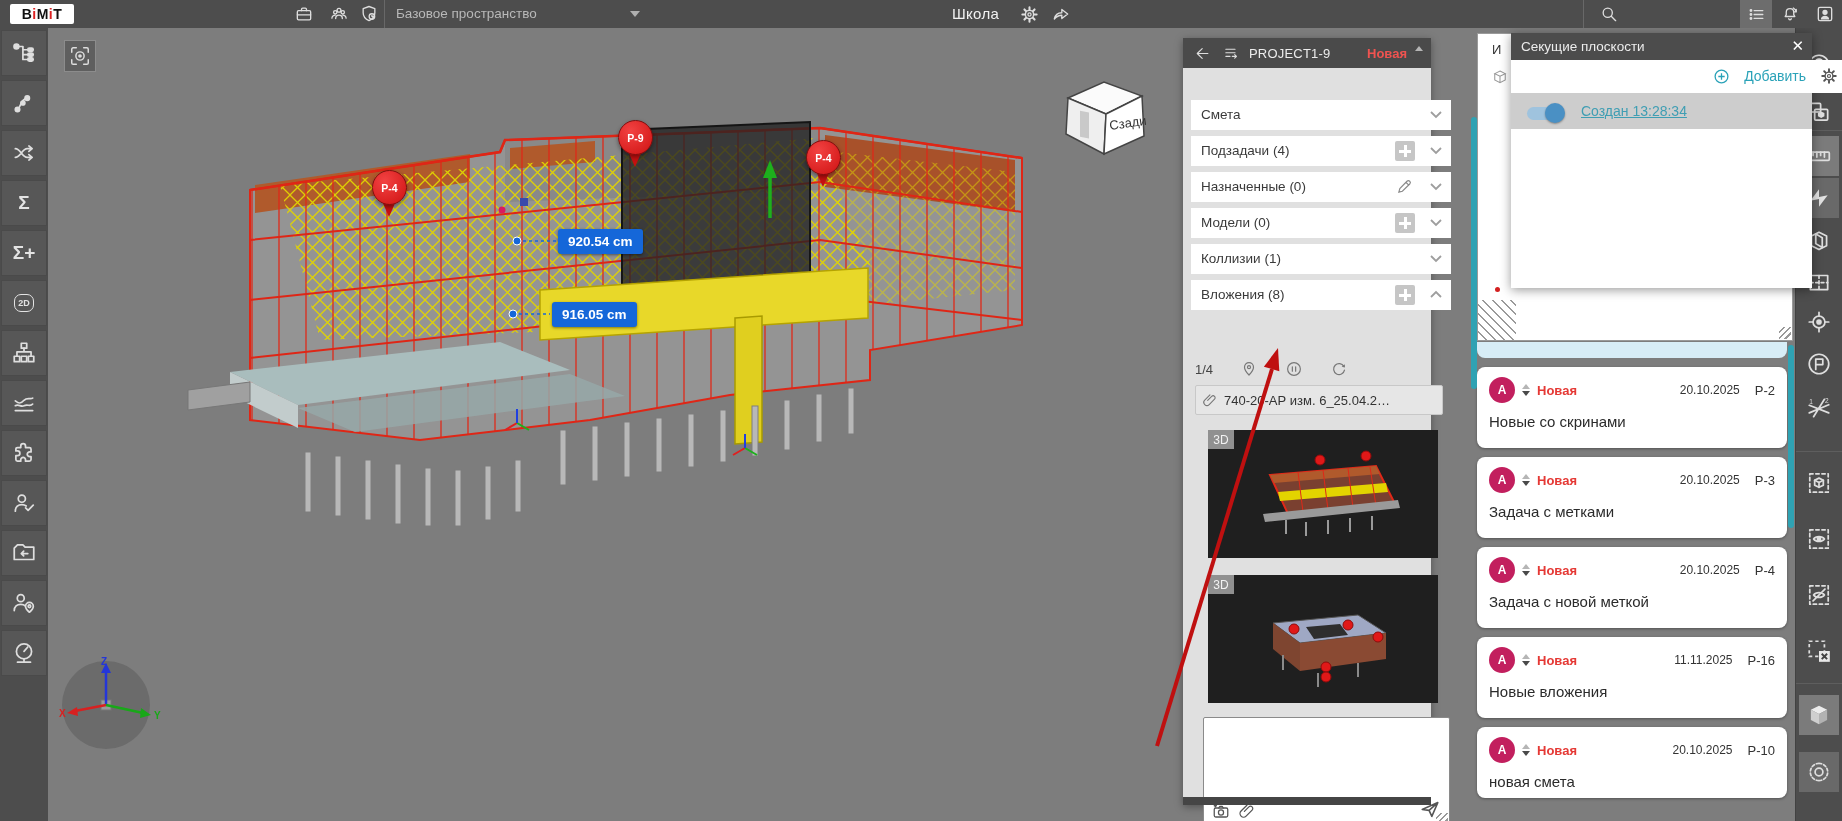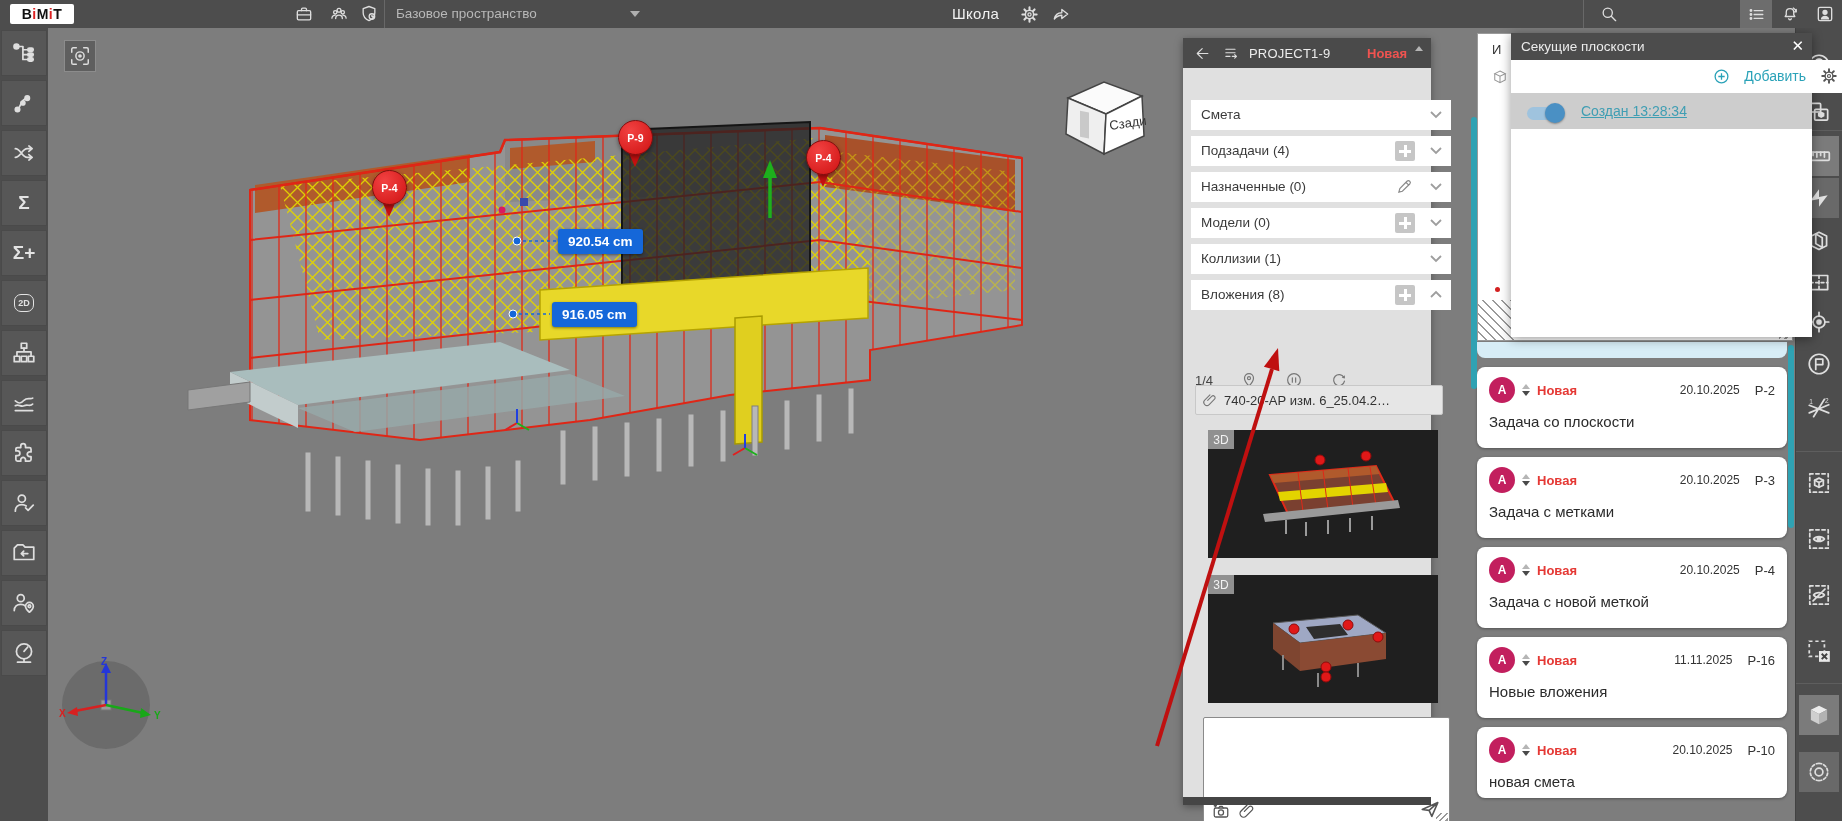--- a/index.html
+++ b/index.html
@@ -60,21 +60,21 @@
   .panel .pstatus{position:absolute;right:24px;top:8px;font-size:13px;font-weight:bold;color:#ef5350;cursor:pointer;}
   .panel .pbody{position:absolute;left:0;top:30px;width:100%;height:729px;background:#e0e0e0;}
   .panel .pfoot{position:absolute;left:0;bottom:0;width:100%;height:8px;background:#454545;}
   .srow{position:absolute;left:8px;width:260px;height:30px;background:#fff;cursor:pointer;}
   .srow .slabel{position:absolute;left:10px;top:7px;font-size:13.5px;color:#3a3a3a;}
   .plusbtn{position:absolute;right:36px;top:5px;width:20px;height:20px;background:#c6c6c6;border-radius:2px;cursor:pointer;}
   .plusbtn::before,.plusbtn::after{content:"";position:absolute;background:#fff;}
   .plusbtn::before{left:9px;top:4px;width:2.5px;height:12px;}
   .plusbtn::after{left:4px;top:9px;width:12px;height:2.5px;}
   .chev{position:absolute;right:8px;top:10px;cursor:pointer;}
-  .ctrlrow{position:absolute;left:12px;top:302px;height:20px;display:flex;align-items:center;gap:27px;}
+  .ctrlrow{position:absolute;left:12px;top:291px;height:20px;display:flex;align-items:center;gap:27px;}
   .pager{font-size:13px;color:#444;}
   .filechip{position:absolute;left:12px;top:317px;width:248px;height:30px;background:#e6e6e6;border:1px solid #c8c8c8;
             border-radius:2px;display:flex;align-items:center;gap:6px;padding:0 6px;box-sizing:border-box;cursor:pointer;}
   .filechip .fname{font-size:13px;color:#333;white-space:nowrap;overflow:hidden;}
   .thumb{position:absolute;left:25px;width:230px;height:128px;background:#1f1f1f;cursor:pointer;}
   .badge3d{position:absolute;left:0;top:0;width:26px;height:19px;background:rgba(165,165,165,.85);color:#f2f2f2;
            font-size:12px;display:flex;align-items:center;justify-content:center;}
   .msgbox{position:absolute;left:20px;top:649px;width:247px;height:110px;background:#fff;border:1px solid #8a8a8a;border-radius:2px;box-sizing:border-box;}
   .msgbox textarea{width:100%;height:74px;border:none;outline:none;resize:none;font-family:"Liberation Sans",sans-serif;
                    font-size:14px;color:#333;padding:8px 10px;box-sizing:border-box;background:transparent;}
@@ -84,21 +84,21 @@
   .grip{position:absolute;right:1px;bottom:1px;width:12px;height:12px;
         background:repeating-linear-gradient(135deg,transparent 0 3px,#999 3px 4.5px);}
   .vscroll{position:absolute;width:6px;background:#2fa2b3;border-radius:3px;z-index:12;cursor:pointer;}
 
   
   .partial{position:absolute;left:1477px;top:33px;width:316px;height:308px;background:#fff;border:1px solid #9a9a9a;box-sizing:border-box;z-index:12;}
   .partial .ptxt{position:absolute;left:14px;top:8px;font-size:13px;color:#333;}
   .partial .hatch{position:absolute;left:0;bottom:0;width:38px;height:40px;
         background:repeating-linear-gradient(45deg,transparent 0 5px,#9a9a9a 5px 6.5px);}
   .partial .reddot{position:absolute;left:17px;bottom:48px;width:5px;height:5px;border-radius:50%;background:#d32020;}
-  .planes{position:absolute;left:1511px;top:33px;width:301px;height:304px;background:#fff;z-index:14;box-shadow:0 2px 10px rgba(0,0,0,.4);}
+  .planes{position:absolute;left:1511px;top:33px;width:301px;height:255px;background:#fff;z-index:14;box-shadow:0 2px 10px rgba(0,0,0,.4);}
   .planes .phead{position:absolute;left:0;top:0;width:100%;height:27px;background:#4c4c4c;}
   .planes .ptitle{position:absolute;left:10px;top:6px;font-size:13.5px;color:#ececec;}
   .planes .close{position:absolute;right:8px;top:4px;font-size:15px;color:#fff;cursor:pointer;}
   .planes .addrow{position:absolute;left:0;top:27px;width:100%;height:33px;background:#fff;padding-left:36px;}
   .planes .addlbl{position:absolute;right:42px;top:8px;font-size:14px;color:#2aa2b8;cursor:pointer;}
   .planes .itemrow{position:absolute;left:0;top:60px;width:100%;height:36px;background:#cdcdcd;cursor:pointer;}
   .planes .itemlbl{position:absolute;left:70px;top:10px;font-size:14px;color:#3f9eb3;text-decoration:underline;}
   .toggle{position:absolute;left:16px;top:14px;width:36px;height:13px;border-radius:7px;background:#9fc3de;cursor:pointer;}
   .toggle .knob{position:absolute;right:-2px;top:-4px;width:20px;height:20px;border-radius:50%;background:#4a90c4;box-shadow:0 1px 2px rgba(0,0,0,.35);}
 
@@ -725,21 +725,21 @@
     <div class="chead">
       <div class="avatar">A</div>
       <span class="sorticon">
           <span class="tu"></span>
           <span class="td"></span>
         </span>
       <span class="cstatus">Новая</span>
       <span class="cdate">20.10.2025</span>
       <span class="cid">P-2</span>
     </div>
-    <div class="ctitle">Задача со плоскости</div>
+    <div class="ctitle">Новые со скринами</div>
   </div>
   <div class="card" style="top:457px">
     <div class="chead">
       <div class="avatar">A</div>
       <span class="sorticon">
           <span class="tu"></span>
           <span class="td"></span>
         </span>
       <span class="cstatus">Новая</span>
       <span class="cdate">20.10.2025</span>

